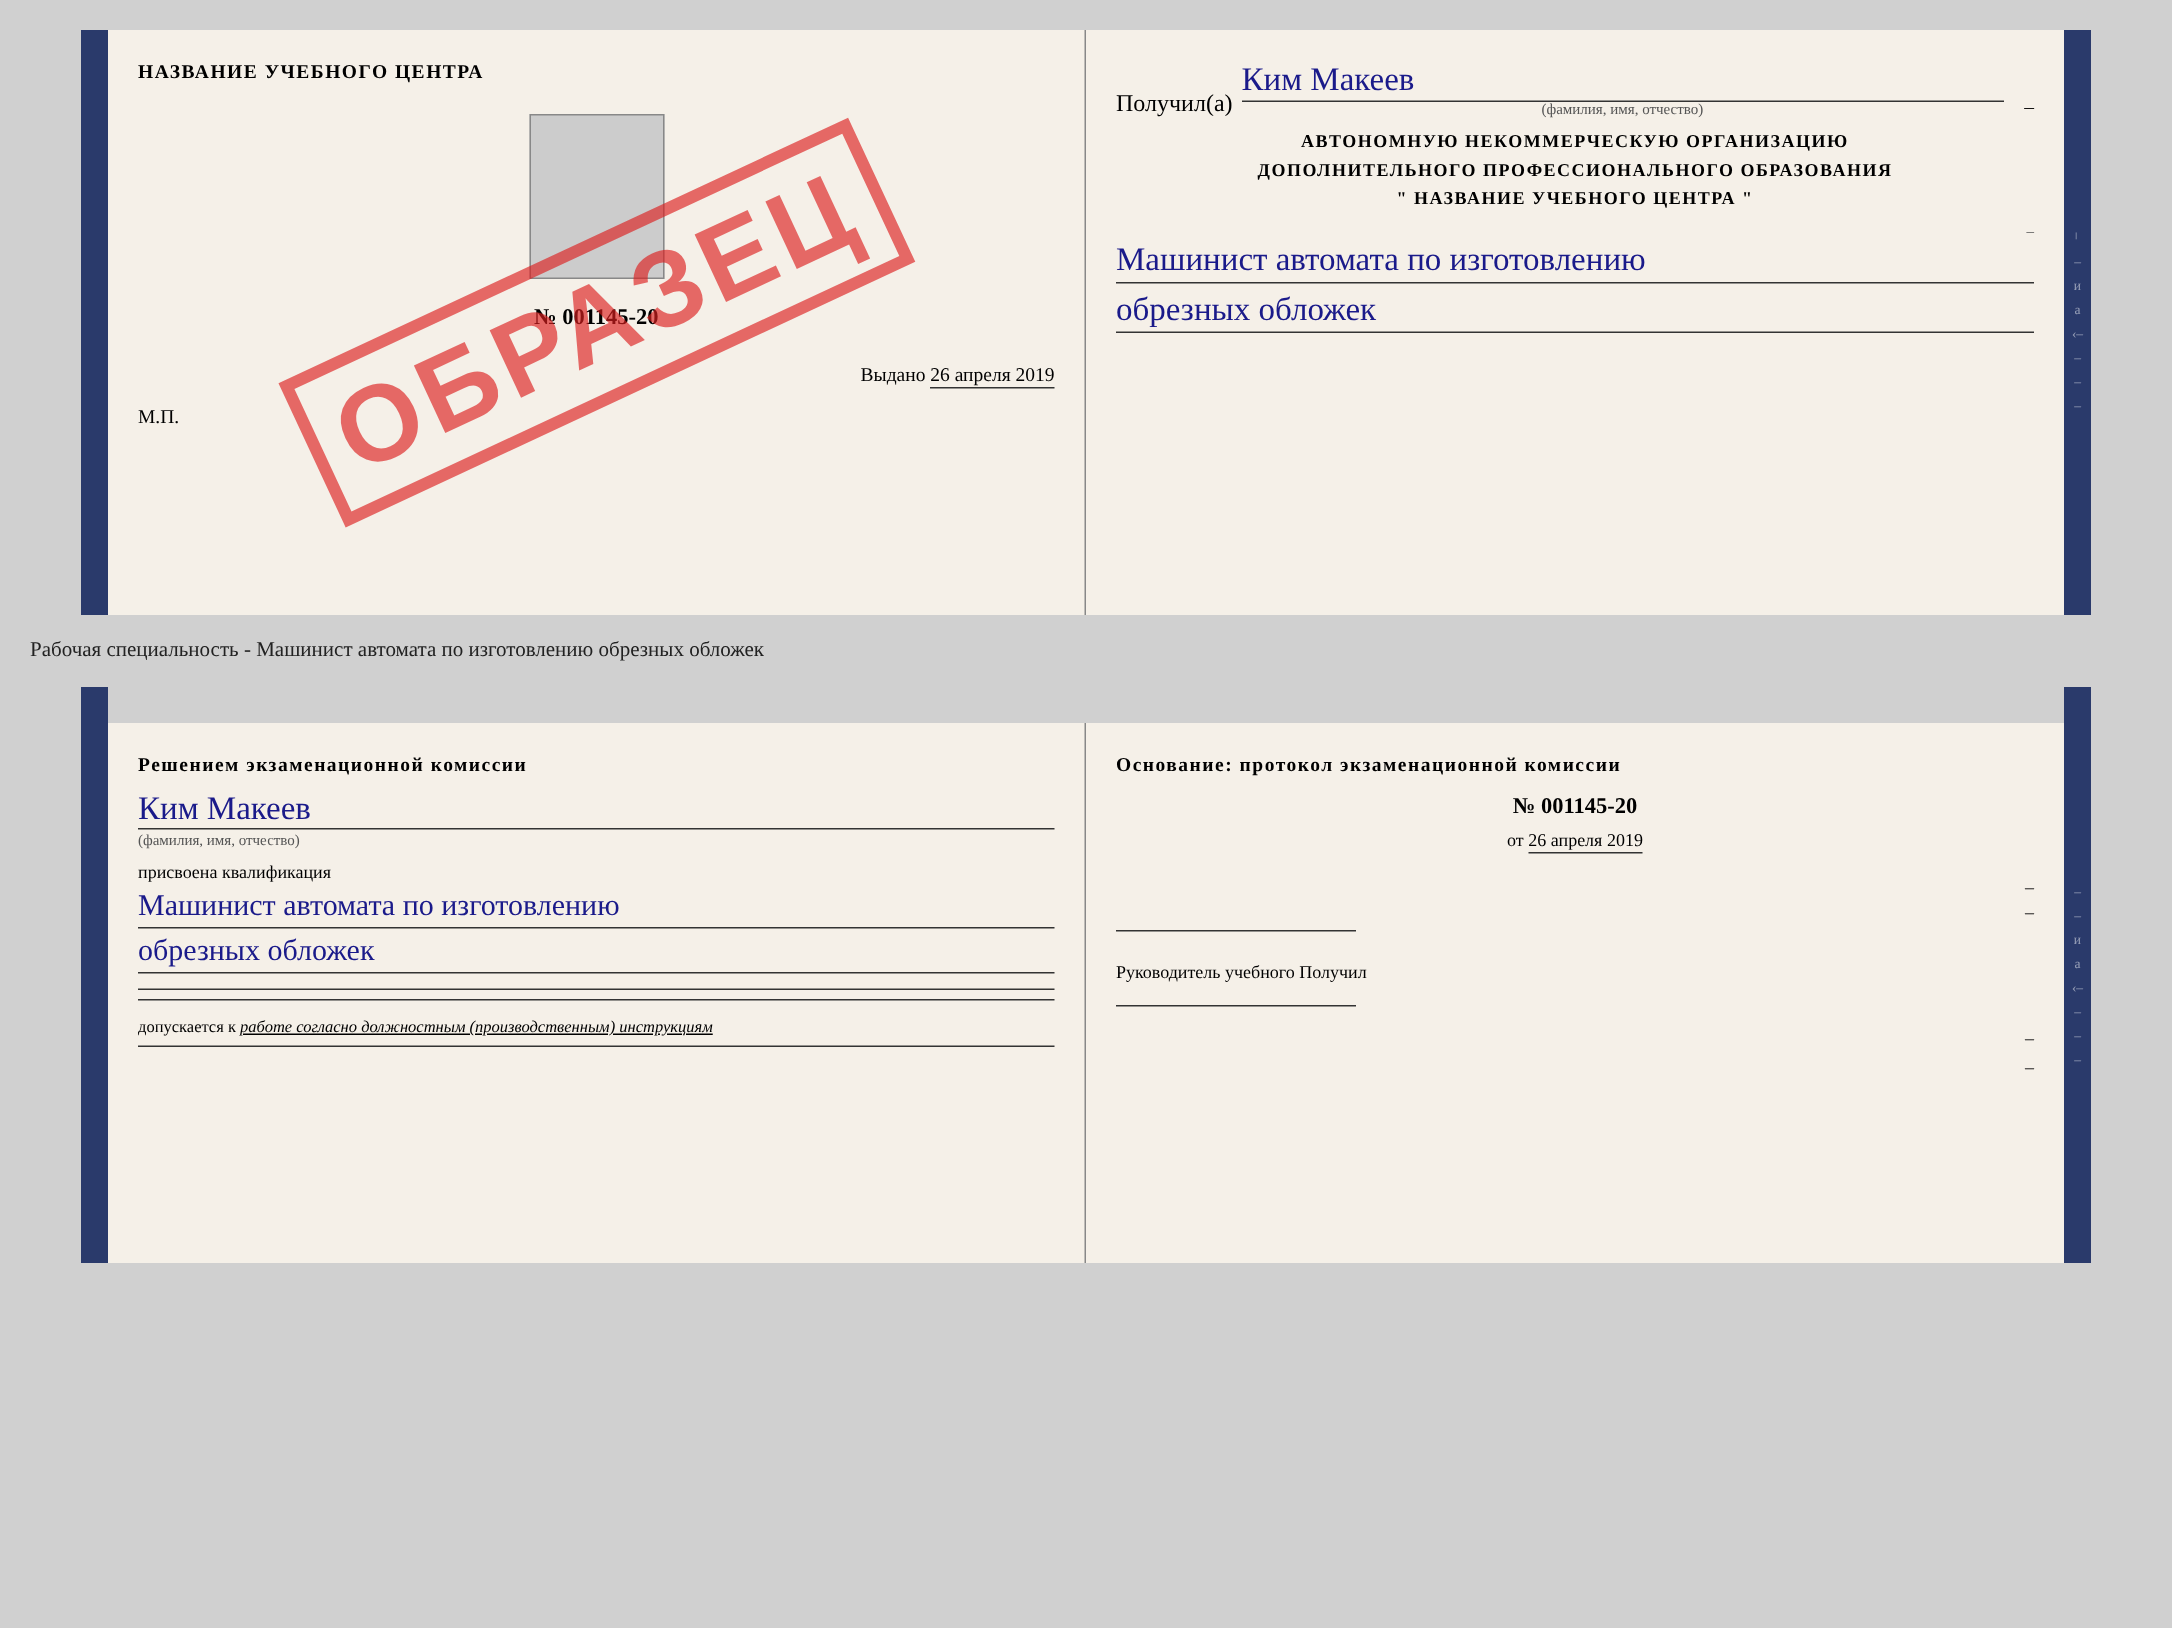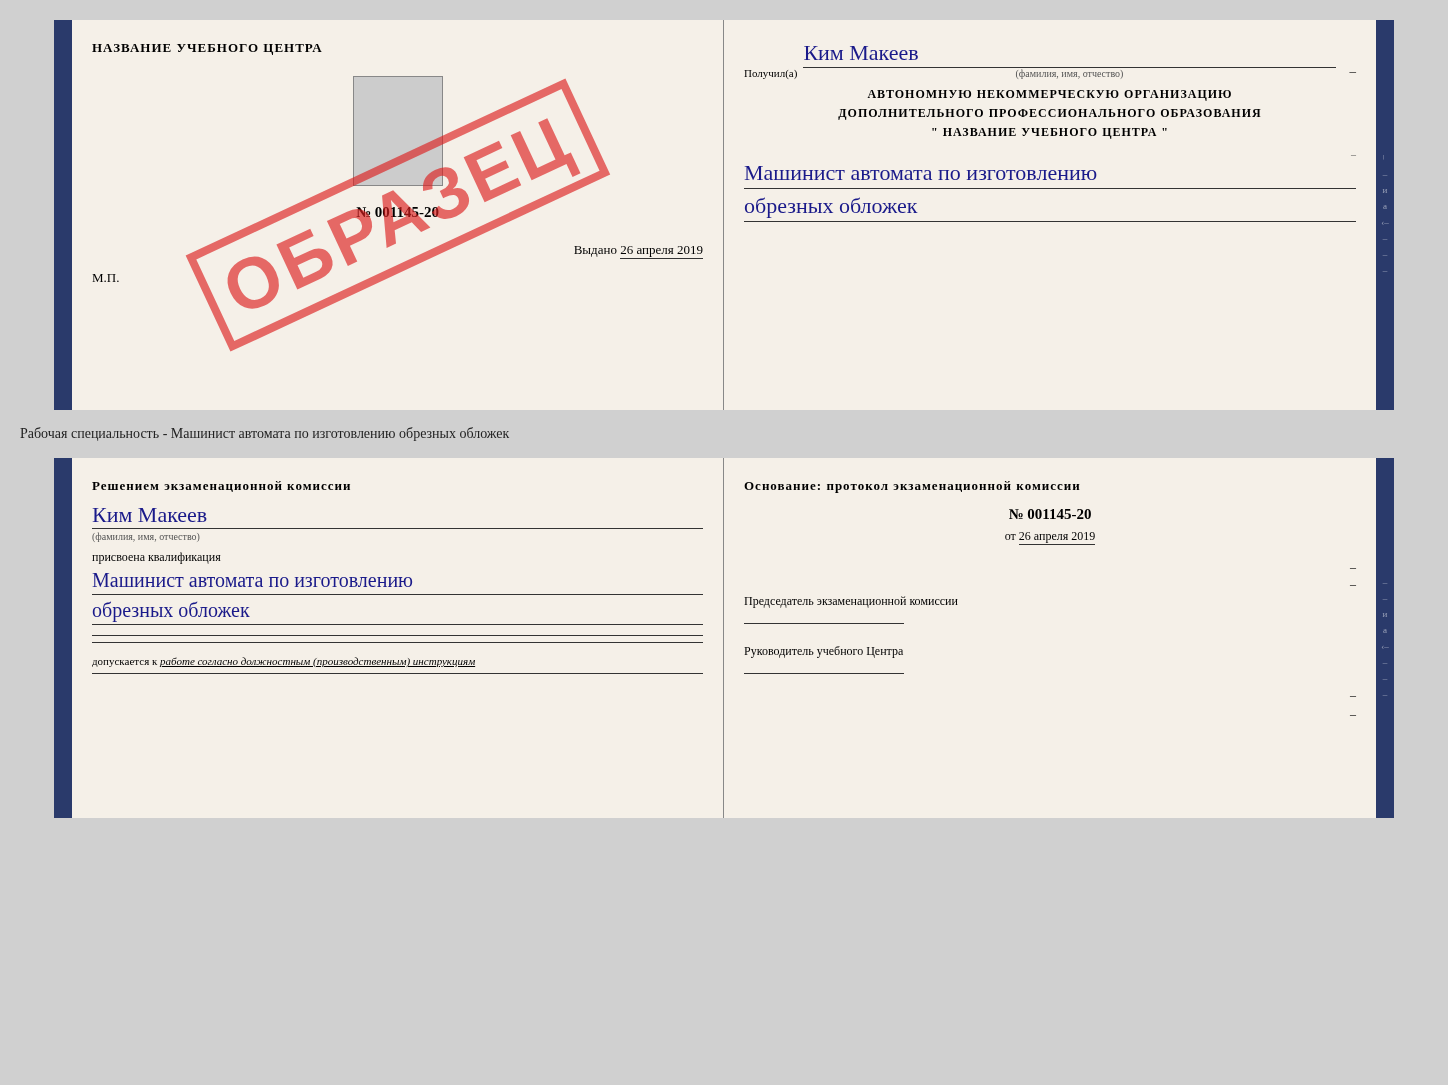--- a/index.html
+++ b/index.html
@@ -78,21 +78,21 @@
     }
 
     .field-line {
       display: flex;
       align-items: flex-end;
       gap: 6px;
     }
 
     .field-label {
       white-space: nowrap;
-      font-size: 11px;
+      font-size: 16px;
     }
 
     .field-value {
       border-bottom: 1px solid #333;
       min-width: 160px;
       font-style: italic;
       font-size: 13px;
       padding-bottom: 1px;
     }
 
@@ -315,21 +315,21 @@
       <span style="color:rgba(255,255,255,0.5);font-size:9px;">–</span>
       <span style="color:rgba(255,255,255,0.5);font-size:9px;">–</span>
       <span style="color:rgba(255,255,255,0.5);font-size:9px;">и</span>
       <span style="color:rgba(255,255,255,0.5);font-size:9px;">а</span>
       <span style="color:rgba(255,255,255,0.5);font-size:9px;">‹–</span>
       <span style="color:rgba(255,255,255,0.5);font-size:9px;">–</span>
       <span style="color:rgba(255,255,255,0.5);font-size:9px;">–</span>
       <span style="color:rgba(255,255,255,0.5);font-size:9px;">–</span>
     </div>
   </div>
-  <div class="doc-inner" style="min-height:360px;">
+  <div class="doc-inner" style="min-height:360px;margin-top:24px;">
 
     <div class="doc-inner-left">
       <div class="resheniem-title">Решением экзаменационной комиссии</div>
 
       <div style="display:flex;flex-direction:column;margin-bottom:4px;">
         <span class="bottom-left-name">Ким Макеев</span>
         <span class="sub-label" style="text-align:left;">(фамилия, имя, отчество)</span>
       </div>
 
       <div class="prisvoena-label">присвоена квалификация</div>
@@ -360,26 +360,25 @@
       </div>
 
       <div style="display:flex;justify-content:flex-end;margin-bottom:2px;">
           <span style="font-size:12px;">–</span>
         </div>
       <div style="display:flex;justify-content:flex-end;margin-bottom:2px;">
           <span style="font-size:12px;">–</span>
         </div>
 
       <div class="signature-block">
-        <div class="sig-title">Председатель экзаменационной комиссии</div>
         <div class="sig-line"></div>
       </div>
 
       <div class="signature-block" style="margin-top:20px;">
-        <div class="sig-title">Руководитель учебного Центра</div>
+        <div class="sig-title">Руководитель учебного Получил</div>
         <div class="sig-line"></div>
       </div>
 
       <div style="display:flex;justify-content:flex-end;margin-top:8px;">
           <span style="font-size:12px;">–</span>
         </div>
       <div style="display:flex;justify-content:flex-end;margin-top:4px;">
           <span style="font-size:12px;">–</span>
         </div>
     </div>

